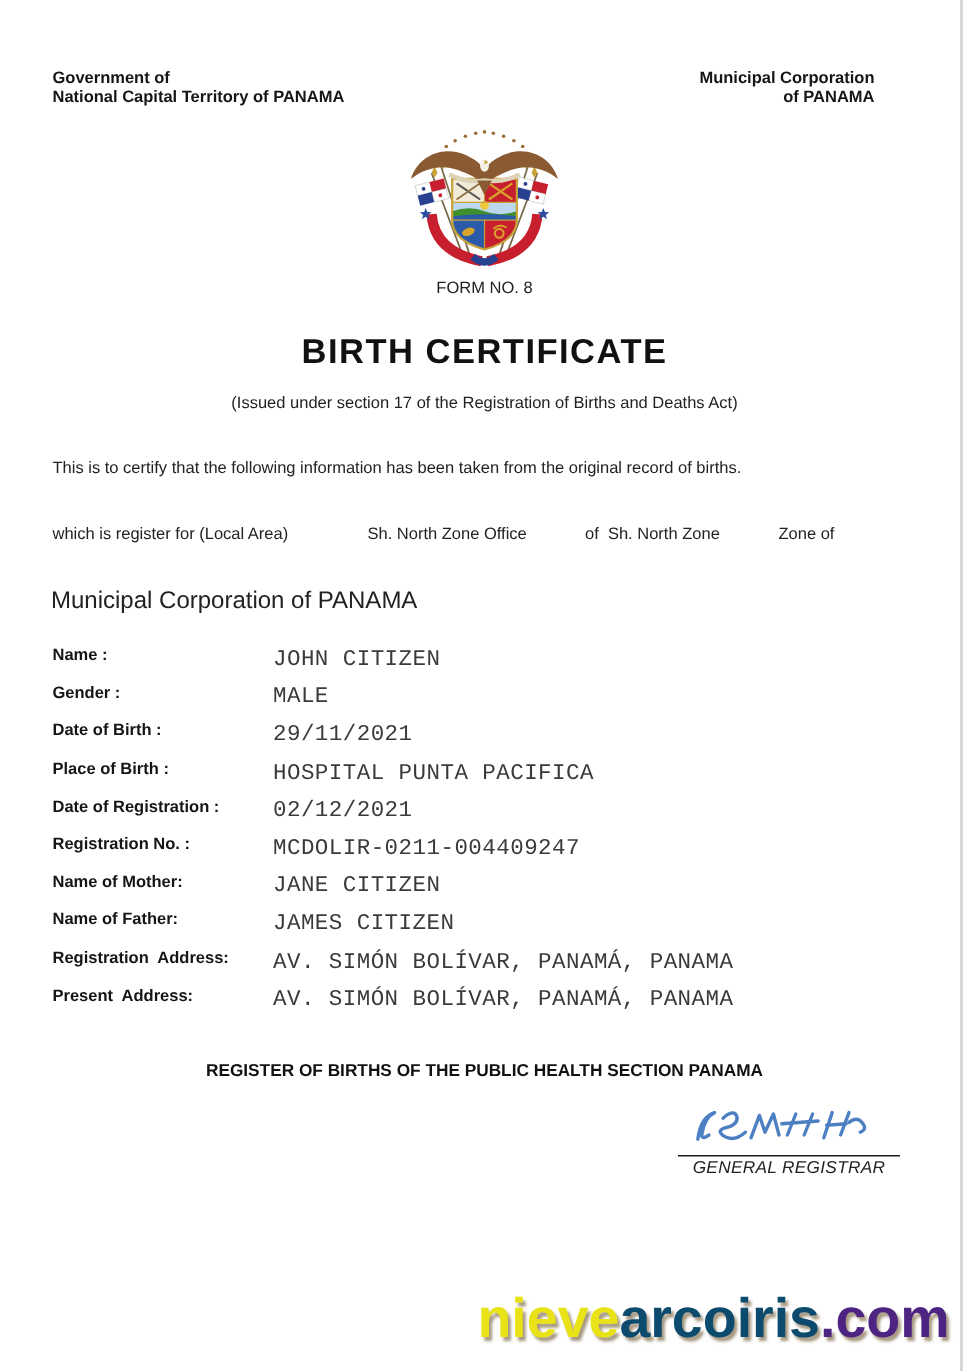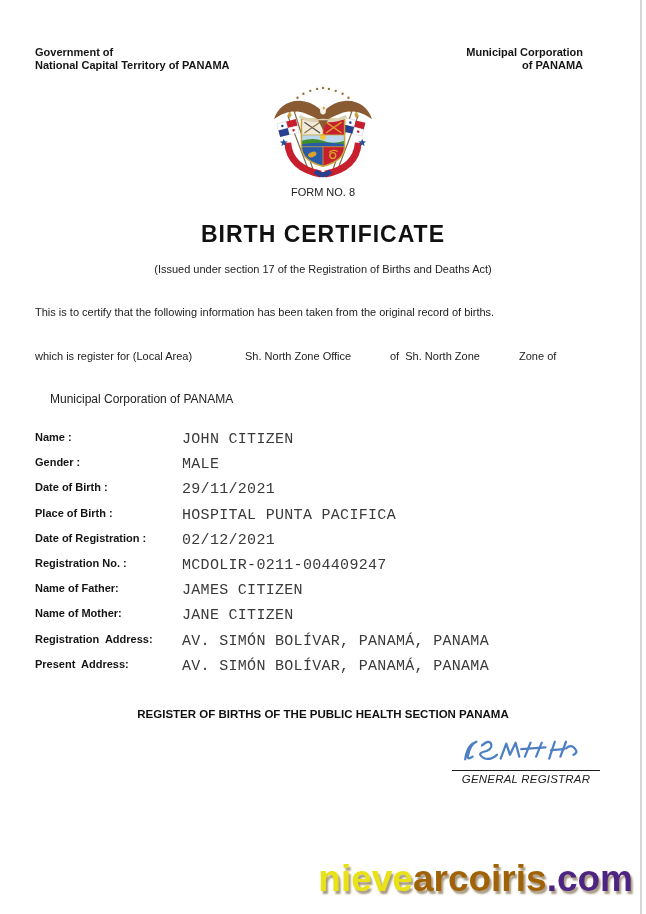--- a/index.html
+++ b/index.html
@@ -24,21 +24,21 @@
          font-size:23px;font-weight:bold;letter-spacing:1px;color:#111;}
   .subtitle{position:absolute;top:263px;left:0;right:0;text-align:center;font-size:11px;color:#222;}
 
   .certify{position:absolute;top:306px;left:35px;right:30px;font-size:11px;color:#222;}
   .regline{position:absolute;top:350px;left:0;right:0;height:14px;font-size:11px;color:#222;}
   .regline span{position:absolute;white-space:pre;}
   .rl-p1{left:35px;}
   .rl-p2{left:245px;}
   .rl-p3{left:390px;}
   .rl-p4{left:519px;}
-  .corp{position:absolute;top:392px;left:50px;font-size:12px;color:#222;}
+  .corp{position:absolute;top:392px;left:34px;font-size:16px;color:#222;}
 
   .fields{position:absolute;top:431px;left:35px;right:30px;}
   .field-row{height:25.2px;display:flex;align-items:flex-start;}
   .f-label{width:147px;flex:none;font-size:11px;font-weight:bold;color:#151515;white-space:pre;}
   .f-value{font-size:15px;font-family:"Liberation Mono","DejaVu Sans Mono",monospace;
            color:#3a3a3a;letter-spacing:.3px;white-space:pre;}
 
   .footer-heading{position:absolute;top:708px;left:0;right:0;text-align:center;
                   font-size:11.5px;font-weight:bold;color:#111;}
   .sig-block{position:absolute;top:735px;left:452px;width:150px;}
@@ -188,26 +188,26 @@
     </div>
     <div class="field-row">
       <span class="f-label">Date of Registration :</span>
       <span class="f-value">02/12/2021</span>
     </div>
     <div class="field-row">
       <span class="f-label">Registration No. :</span>
       <span class="f-value">MCDOLIR-0211-004409247</span>
     </div>
     <div class="field-row">
+      <span class="f-label">Name of Mother:</span>
+      <span class="f-value">JANE CITIZEN</span>
+    </div>
+    <div class="field-row">
       <span class="f-label">Name of Father:</span>
       <span class="f-value">JAMES CITIZEN</span>
-    </div>
-    <div class="field-row">
-      <span class="f-label">Name of Mother:</span>
-      <span class="f-value">JANE CITIZEN</span>
     </div>
     <div class="field-row">
       <span class="f-label">Registration  Address:</span>
       <span class="f-value">AV. SIMÓN BOLÍVAR, PANAMÁ, PANAMA</span>
     </div>
     <div class="field-row">
       <span class="f-label">Present  Address:</span>
       <span class="f-value">AV. SIMÓN BOLÍVAR, PANAMÁ, PANAMA</span>
     </div>
   </div>
@@ -227,15 +227,15 @@
         <path d="M114,23 L120,7"></path>
         <path d="M104,16 L118,15"></path>
         <path d="M120,14 Q126,9 130,15 Q133,19 128,21"></path>
       </g>
     </svg>
     <div class="sig-line"></div>
     <div class="sig-title">GENERAL REGISTRAR</div>
   </div>
 
   <div class="watermark">
-    <span class="wm-1" style="color: rgb(232, 226, 22);">nieve</span><span class="wm-2" style="color: #a16207;">arcoiris</span><span class="wm-3" style="color: rgb(78, 36, 131);">.com</span>
+    <span class="wm-1" style="color: rgb(232, 226, 22);">nieve</span><span class="wm-2" style="color: #0c4a6e;">arcoiris</span><span class="wm-3" style="color: rgb(78, 36, 131);">.com</span>
   </div>
 </div>
 
 </body></html>

